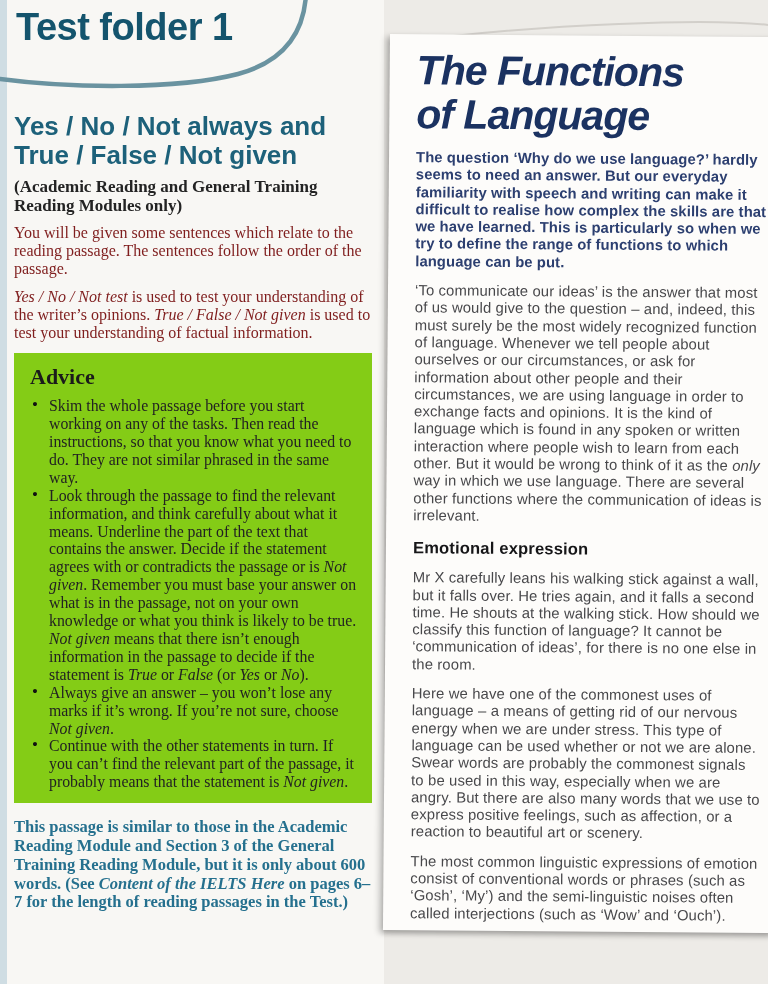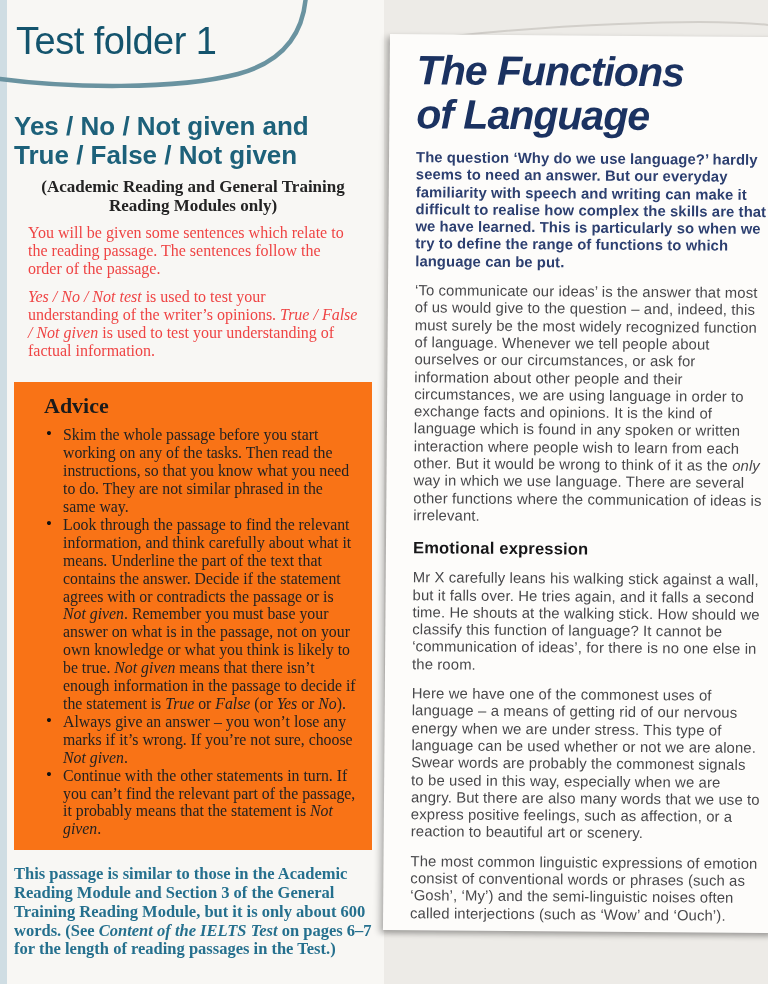--- a/index.html
+++ b/index.html
@@ -4,29 +4,29 @@
 <style>
   html,body{margin:0;padding:0;}
   body{width:768px;height:984px;position:relative;background:#f8f7f4;overflow:hidden;
        font-family:"Liberation Serif", serif;-webkit-font-smoothing:antialiased;}
   .it{font-style:italic;}
 
   
   .left-col{position:absolute;left:0;top:0;width:384px;height:984px;background:#f8f7f4;}
   .edge-strip{position:absolute;left:0;top:0;width:7px;height:984px;background:#cfdde3;}
   .swoosh{position:absolute;left:0;top:0;width:318px;height:110px;pointer-events:none;}
-  .tf-title{position:absolute;left:16px;top:20px;margin:0;
-            font-family:"Liberation Sans",sans-serif;font-weight:normal;font-size:38px;
+  .tf-title{position:absolute;left:16px;top:6px;margin:0;
+            font-family:"Liberation Sans",sans-serif;font-weight:bold;font-size:38px;
             letter-spacing:-0.5px;color:#14546d;}
   .left-inner{position:absolute;left:14px;top:112px;width:358px;}
   .section-heading{margin:0;font-family:"Liberation Sans",sans-serif;font-weight:bold;
                    font-size:26px;line-height:29px;color:#1d617a;}
-  .module-note{margin:8px 0 0;font-weight:bold;font-size:17px;line-height:18.5px;color:#232323;text-align:center;}
-  .intro-para{margin:9px 14px 0;font-size:16px;line-height:18.2px;color:#ef4444;}
-  .advice-box{margin:22px 0 0;background:#f97316;padding:11px 13px 12px 30px;}
+  .module-note{margin:8px 0 0;font-weight:bold;font-size:17px;line-height:18.5px;color:#232323;}
+  .intro-para{margin:9px 0 0;font-size:16px;line-height:18.2px;color:#7f1d1d;}
+  .advice-box{margin:11px 0 0;background:#84cc16;padding:11px 13px 12px 16px;}
   .advice-title{margin:0;font-size:22px;font-weight:bold;color:#1b1b1b;}
   .advice-list{margin:7px 0 0;padding:0;list-style:none;}
   .advice-list li{position:relative;padding-left:19px;font-size:15.8px;line-height:17.9px;color:#222;}
   .advice-list li::before{content:"\2022";position:absolute;left:2px;top:-1px;font-size:17px;color:#111;}
   .footnote{margin:15px 0 0;font-weight:bold;font-size:16.5px;line-height:18.8px;color:#25708e;}
 
   
   .right-col{position:absolute;left:384px;top:0;width:384px;height:984px;background:#edebe7;}
   .curl-line{position:absolute;left:0;top:0;width:384px;height:50px;pointer-events:none;}
   .paper{position:absolute;left:6px;top:34px;width:392px;height:896px;background:#fdfcfa;
@@ -44,38 +44,38 @@
 <body>
 
 <div class="left-col">
   <div class="edge-strip"></div>
   <svg class="swoosh" viewBox="0 0 318 110" xmlns="http://www.w3.org/2000/svg">
     <path d="M 306 -6 C 304 34 282 62 238 74 C 176 90 68 88 0 79" fill="none" stroke="#6a93a0" stroke-width="4.5" stroke-linecap="round"></path>
   </svg>
   <h1 class="tf-title">Test folder 1</h1>
 
   <div class="left-inner">
-    <h2 class="section-heading"><span>Yes / No / Not given and</span><br><span>True / False / Not given</span></h2>
+    <h2 class="section-heading"><span>Yes / No / Not always and</span><br><span>True / False / Not given</span></h2>
 
     <p class="module-note">(Academic Reading and General Training Reading Modules only)</p>
 
     <p class="intro-para">You will be given some sentences which relate to the reading passage. The sentences follow the order of the passage.</p>
     <p class="intro-para"><span class="it">Yes / No / Not test</span><span> is used to test your understanding of the writer’s opinions. </span><span class="it">True / False / Not given</span><span> is used to test your understanding of factual information.</span></p>
 
     <div class="advice-box">
       <h3 class="advice-title">Advice</h3>
       <ul class="advice-list">
           <li><span>Skim the whole passage before you start working on any of the tasks. Then read the instructions, so that you know what you need to do. They are not similar phrased in the same way.</span></li>
           <li><span>Look through the passage to find the relevant information, and think carefully about what it means. Underline the part of the text that contains the answer. Decide if the statement agrees with or contradicts the passage or is </span><span class="it">Not given</span><span>. Remember you must base your answer on what is in the passage, not on your own knowledge or what you think is likely to be true. </span><span class="it">Not given</span><span> means that there isn’t enough information in the passage to decide if the statement is </span><span class="it">True</span><span> or </span><span class="it">False</span><span> (or </span><span class="it">Yes</span><span> or </span><span class="it">No</span><span>).</span></li>
           <li><span>Always give an answer – you won’t lose any marks if it’s wrong. If you’re not sure, choose </span><span class="it">Not given</span><span>.</span></li>
           <li><span>Continue with the other statements in turn. If you can’t find the relevant part of the passage, it probably means that the statement is </span><span class="it">Not given</span><span>.</span></li>
         </ul>
     </div>
 
-    <p class="footnote"><span>This passage is similar to those in the Academic Reading Module and Section 3 of the General Training Reading Module, but it is only about 600 words. (See </span><span class="it">Content of the IELTS Test</span><span> on pages 6–7 for the length of reading passages in the Test.)</span></p>
+    <p class="footnote"><span>This passage is similar to those in the Academic Reading Module and Section 3 of the General Training Reading Module, but it is only about 600 words. (See </span><span class="it">Content of the IELTS Here</span><span> on pages 6–7 for the length of reading passages in the Test.)</span></p>
   </div>
 </div>
 
 <div class="right-col">
   <svg class="curl-line" viewBox="0 0 384 50" xmlns="http://www.w3.org/2000/svg">
     <path d="M 6 44 C 90 32 160 27 235 24 C 300 21 350 21 384 25" fill="none" stroke="#d2cfca" stroke-width="2"></path>
   </svg>
   <div class="paper">
     <div class="paper-inner">
       <h1 class="headline"><span>The Functions</span><br><span>of Language</span></h1>

